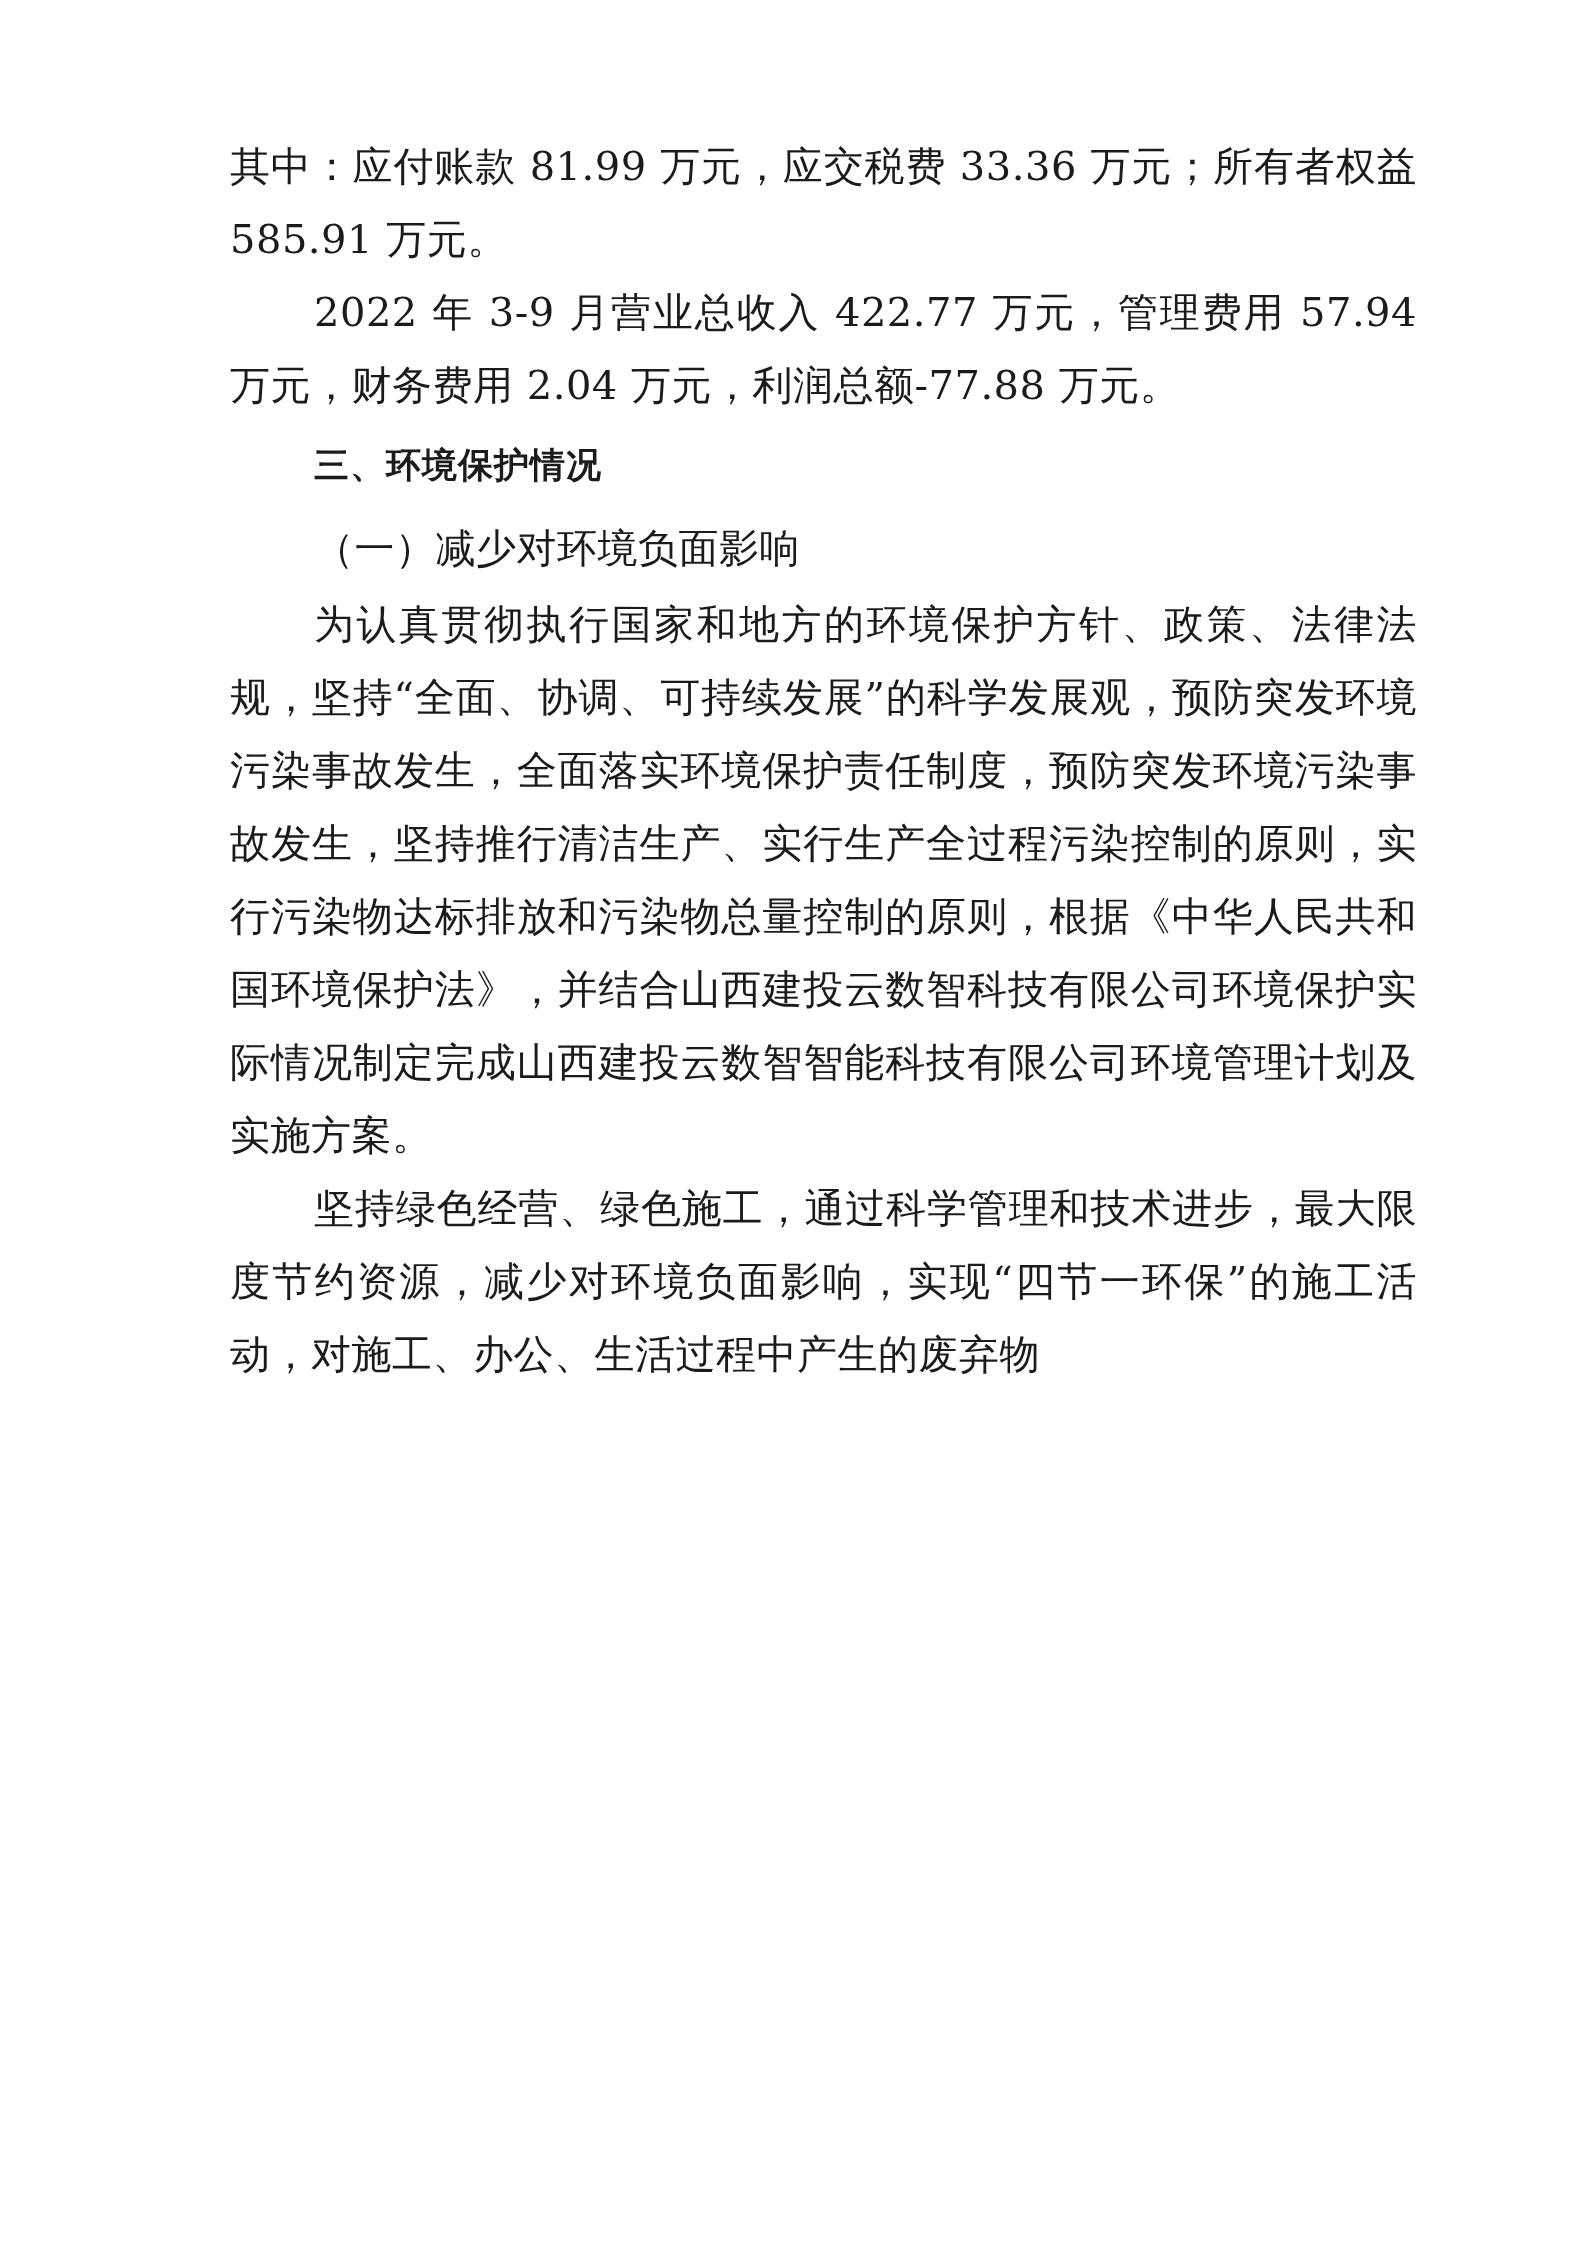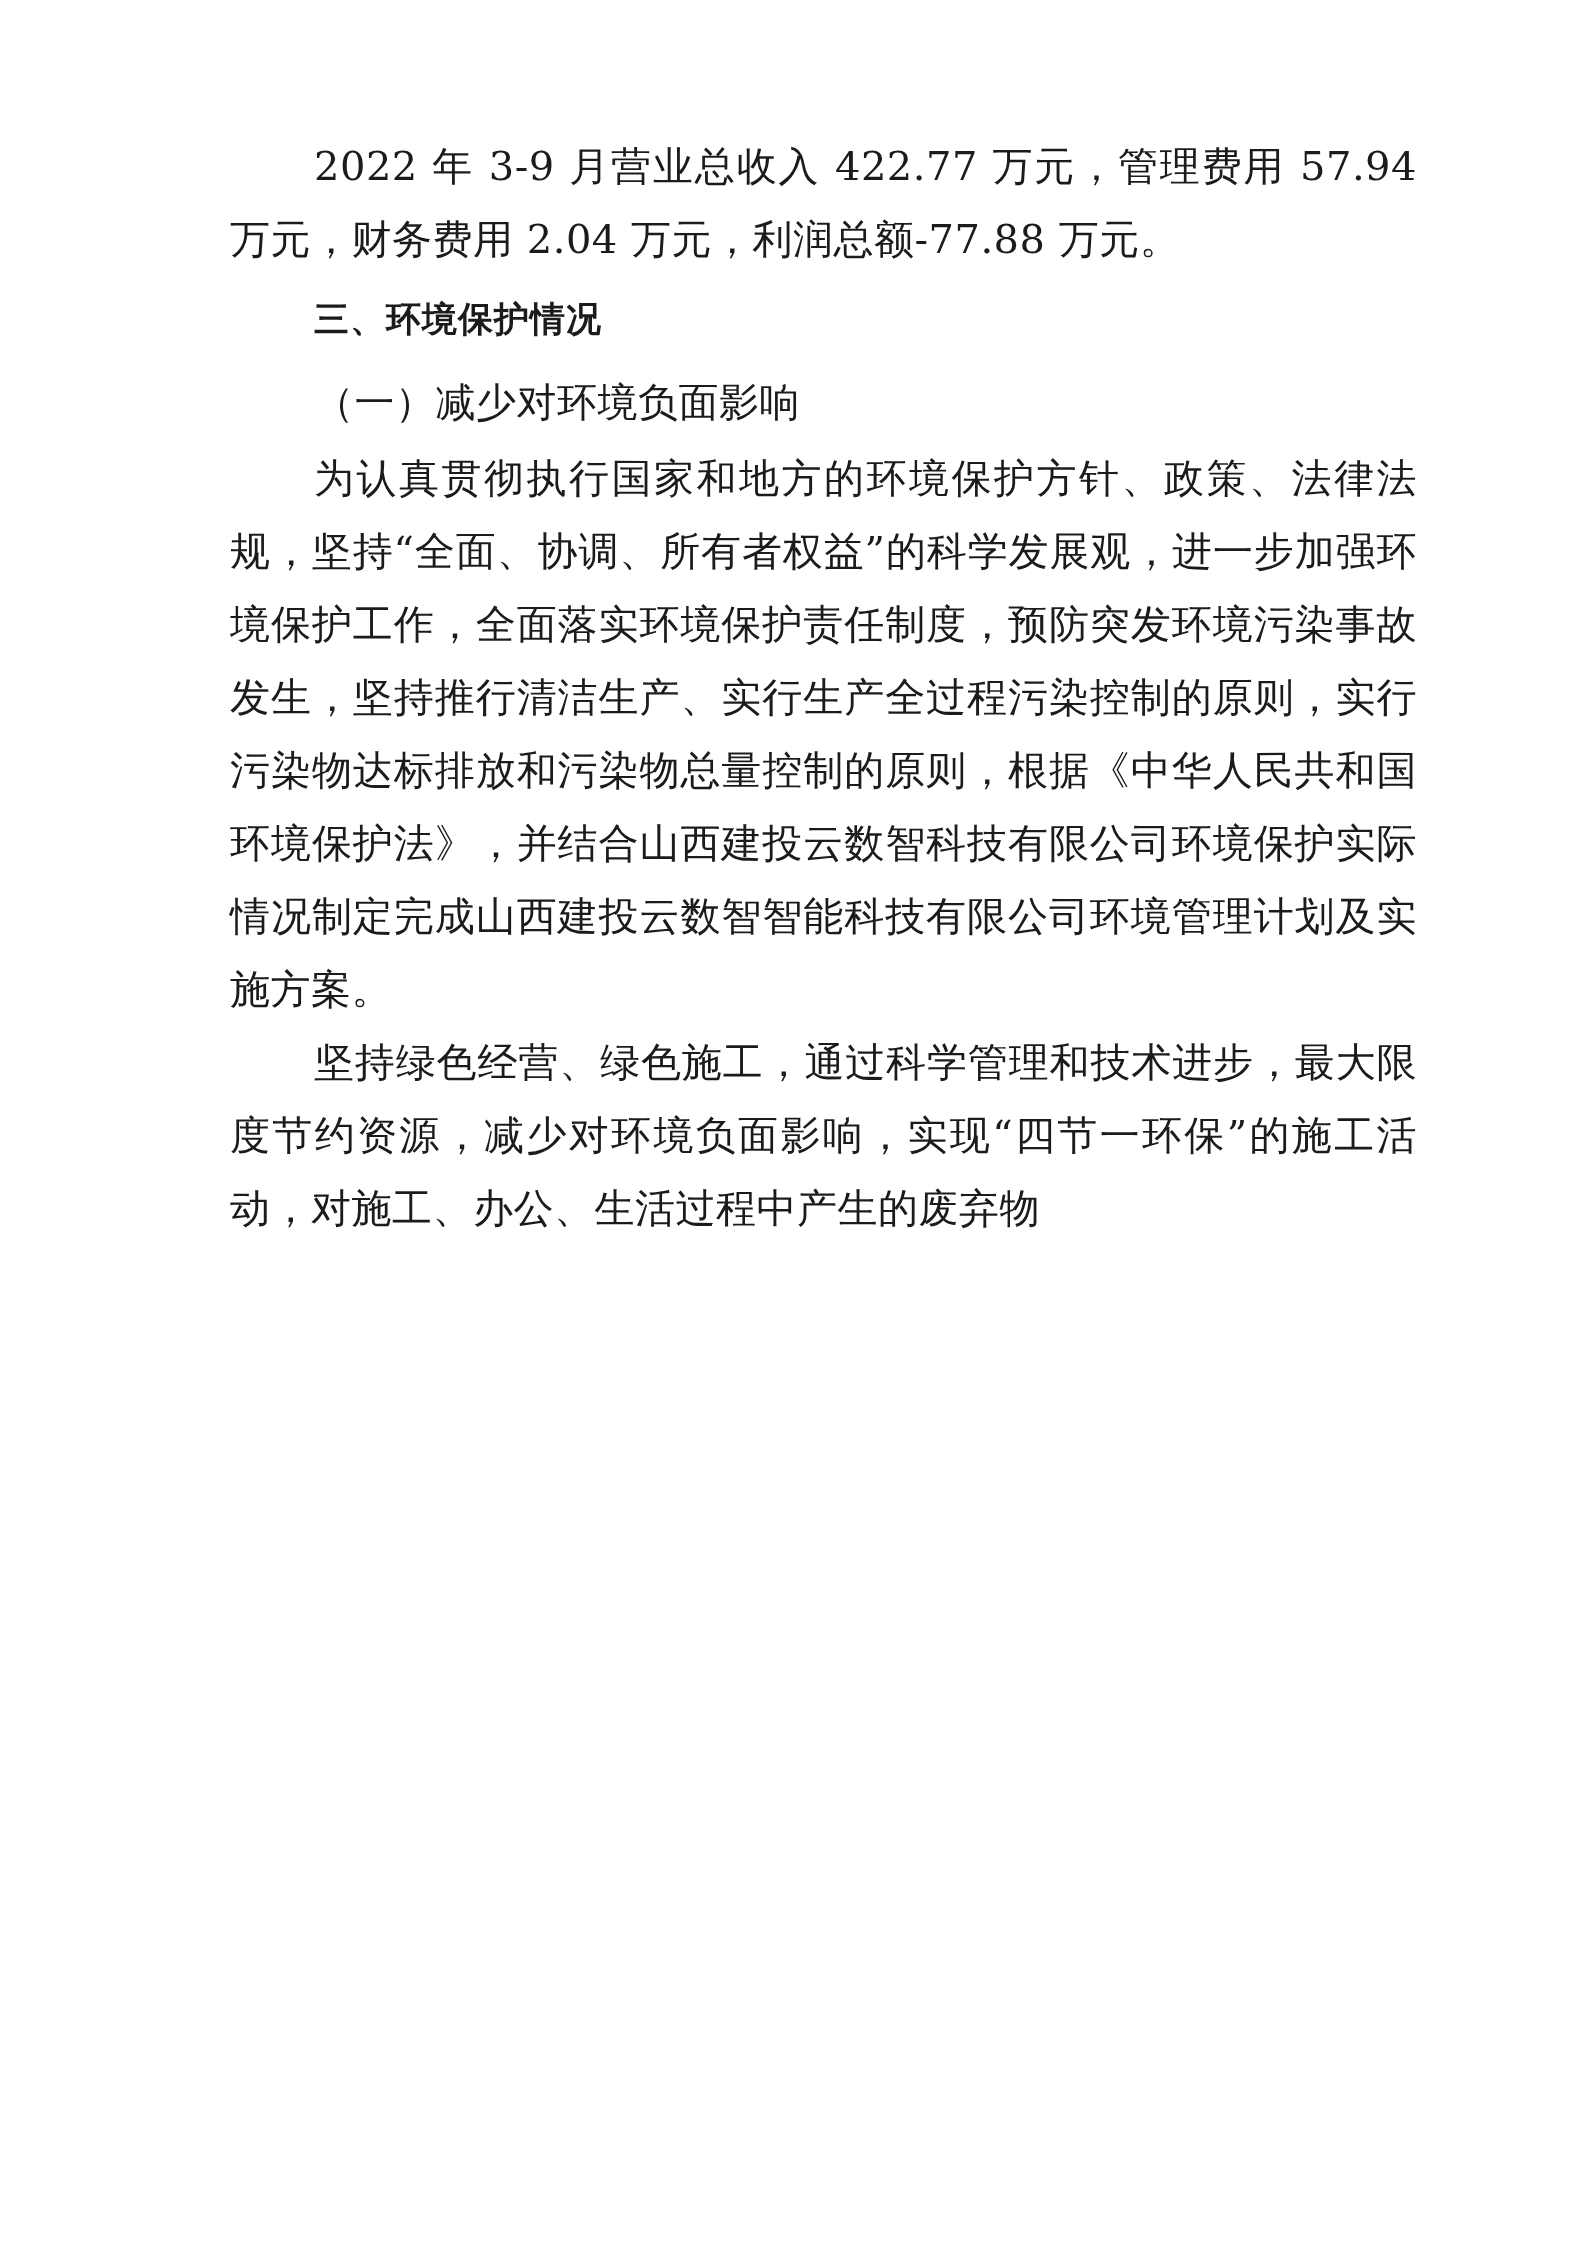--- a/index.html
+++ b/index.html
@@ -51,28 +51,29 @@
     margin: 0;
     letter-spacing: 0.5px;
   }
 </style>
 </head>
 <body>
 
 <div class="page">
   <div class="doc-body">
 
+    <p class="para noindent">其中：应付账款 81.99 万元，应交税费 33.36 万元；所有者权益 585.91 万元。</p>
 
     <p class="para">2022 年 3-9 月营业总收入 422.77 万元，管理费用 57.94 万元，财务费用 2.04 万元，利润总额-77.88 万元。</p>
 
     <p class="heading1">三、环境保护情况</p>
 
     <p class="heading2">（一）减少对环境负面影响</p>
 
-    <p class="para">为认真贯彻执行国家和地方的环境保护方针、政策、法律法规，坚持“全面、协调、所有者权益”的科学发展观，进一步加强环境保护工作，全面落实环境保护责任制度，预防突发环境污染事故发生，坚持推行清洁生产、实行生产全过程污染控制的原则，实行污染物达标排放和污染物总量控制的原则，根据《中华人民共和国环境保护法》，并结合山西建投云数智科技有限公司环境保护实际情况制定完成山西建投云数智智能科技有限公司环境管理计划及实施方案。</p>
+    <p class="para">为认真贯彻执行国家和地方的环境保护方针、政策、法律法规，坚持“全面、协调、可持续发展”的科学发展观，预防突发环境污染事故发生，全面落实环境保护责任制度，预防突发环境污染事故发生，坚持推行清洁生产、实行生产全过程污染控制的原则，实行污染物达标排放和污染物总量控制的原则，根据《中华人民共和国环境保护法》，并结合山西建投云数智科技有限公司环境保护实际情况制定完成山西建投云数智智能科技有限公司环境管理计划及实施方案。</p>
 
 
 
 
     <p class="para">坚持绿色经营、绿色施工，通过科学管理和技术进步，最大限度节约资源，减少对环境负面影响，实现“四节一环保”的施工活动，对施工、办公、生活过程中产生的废弃物</p>
 
   </div>
 </div>
 
 </body></html>

